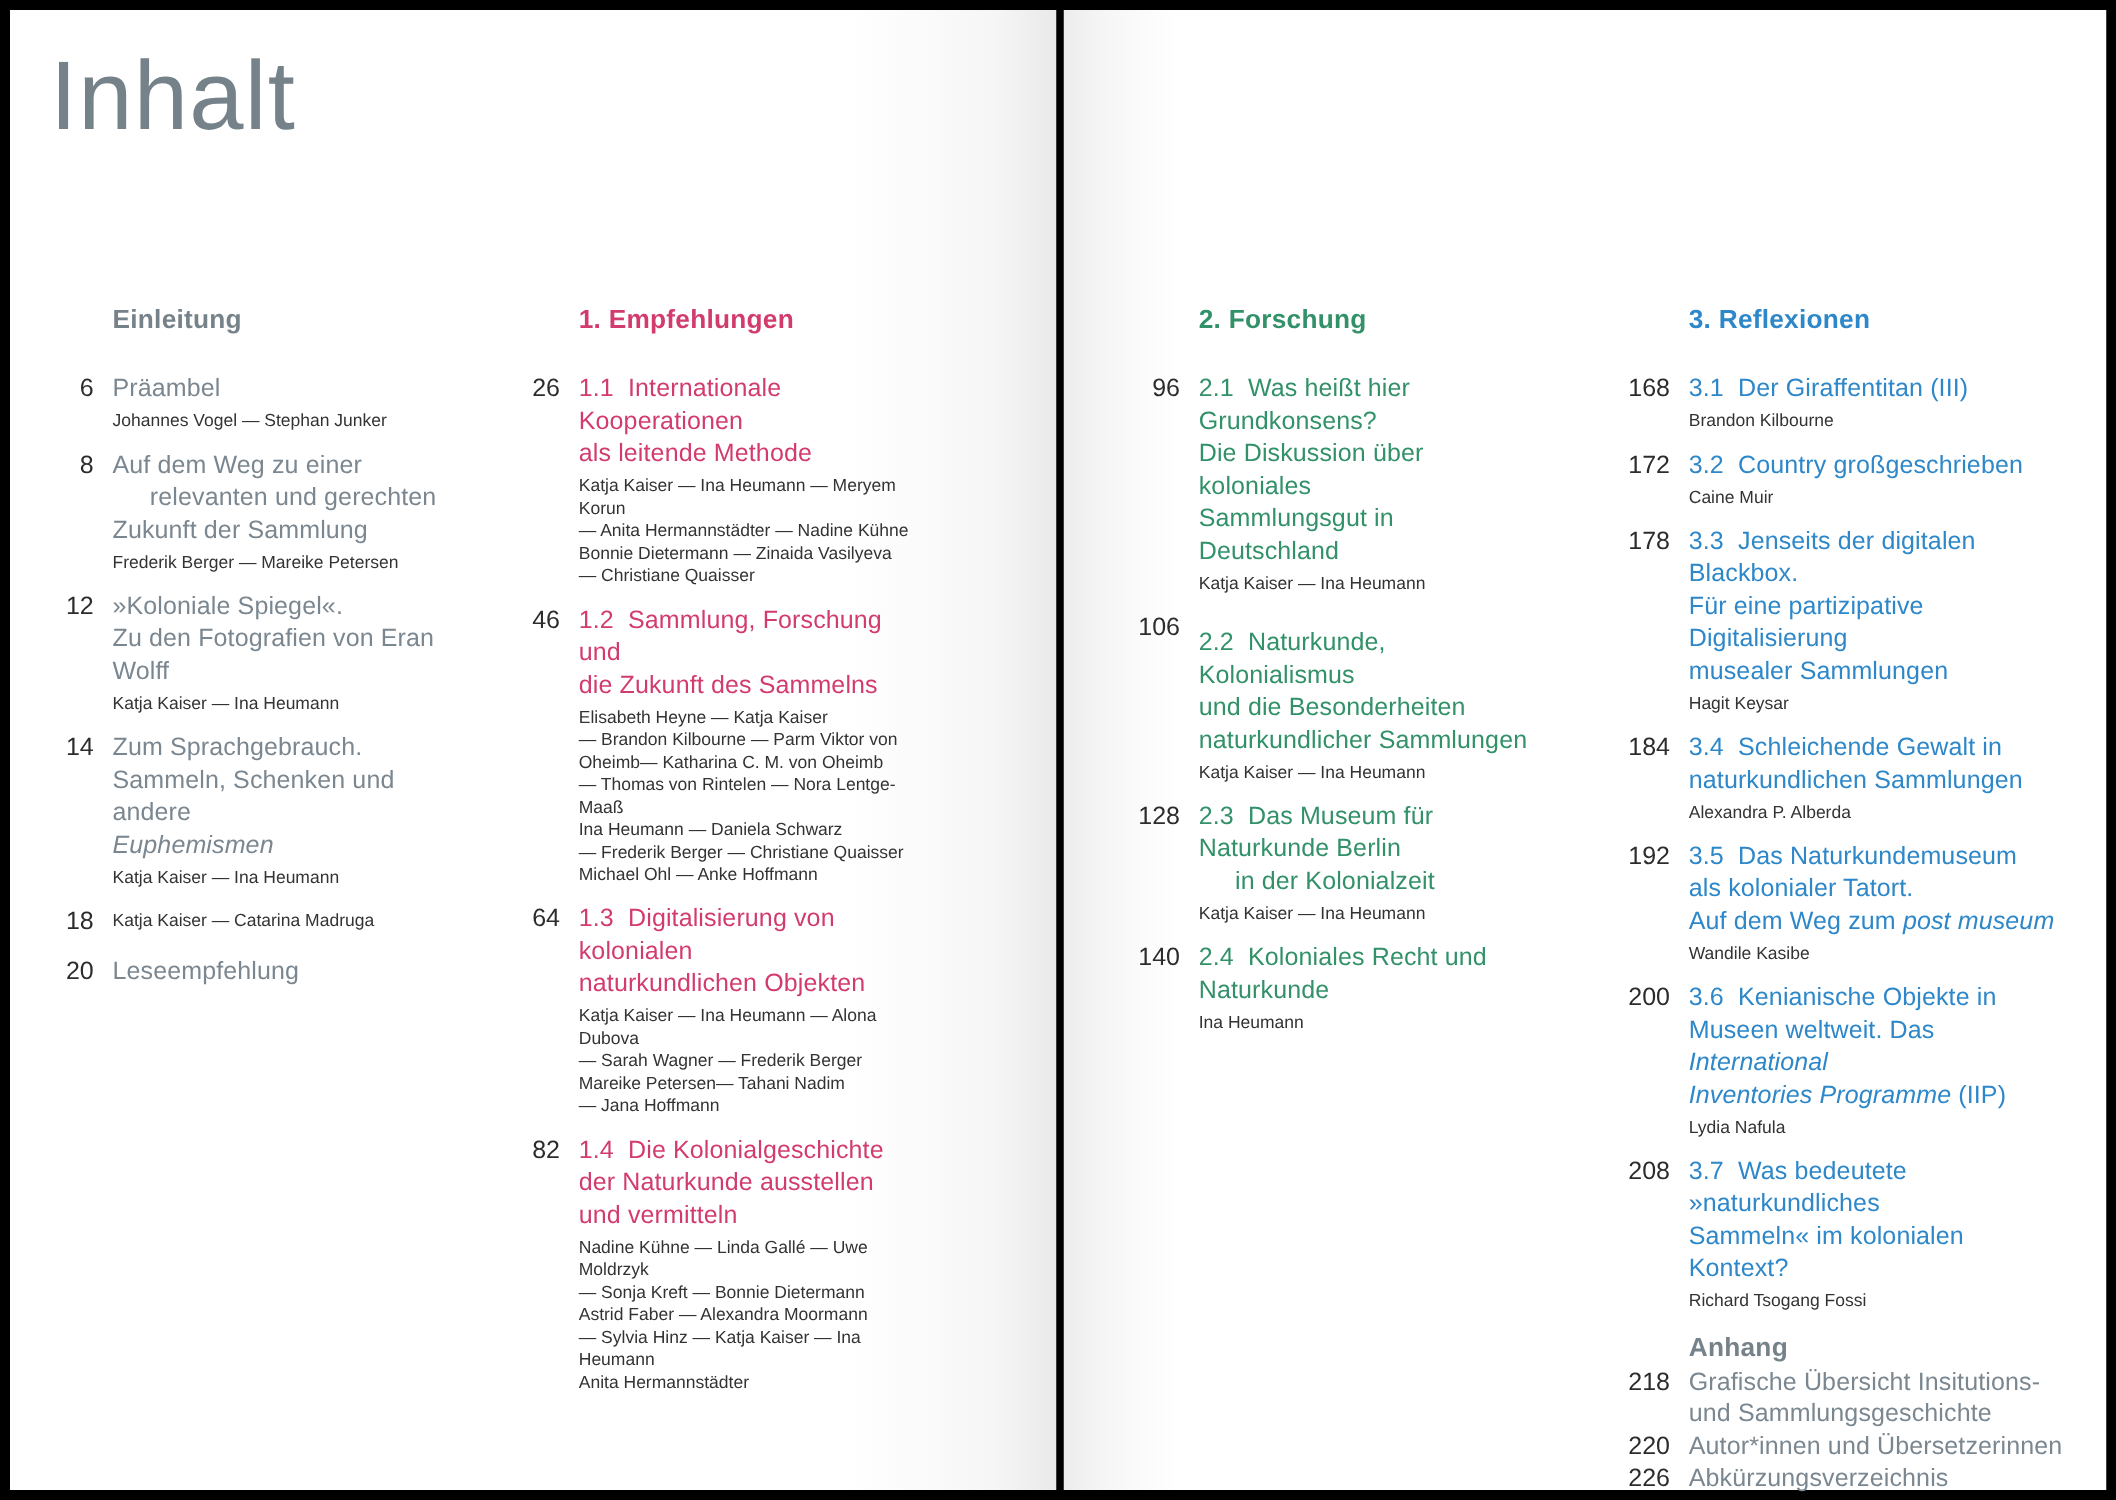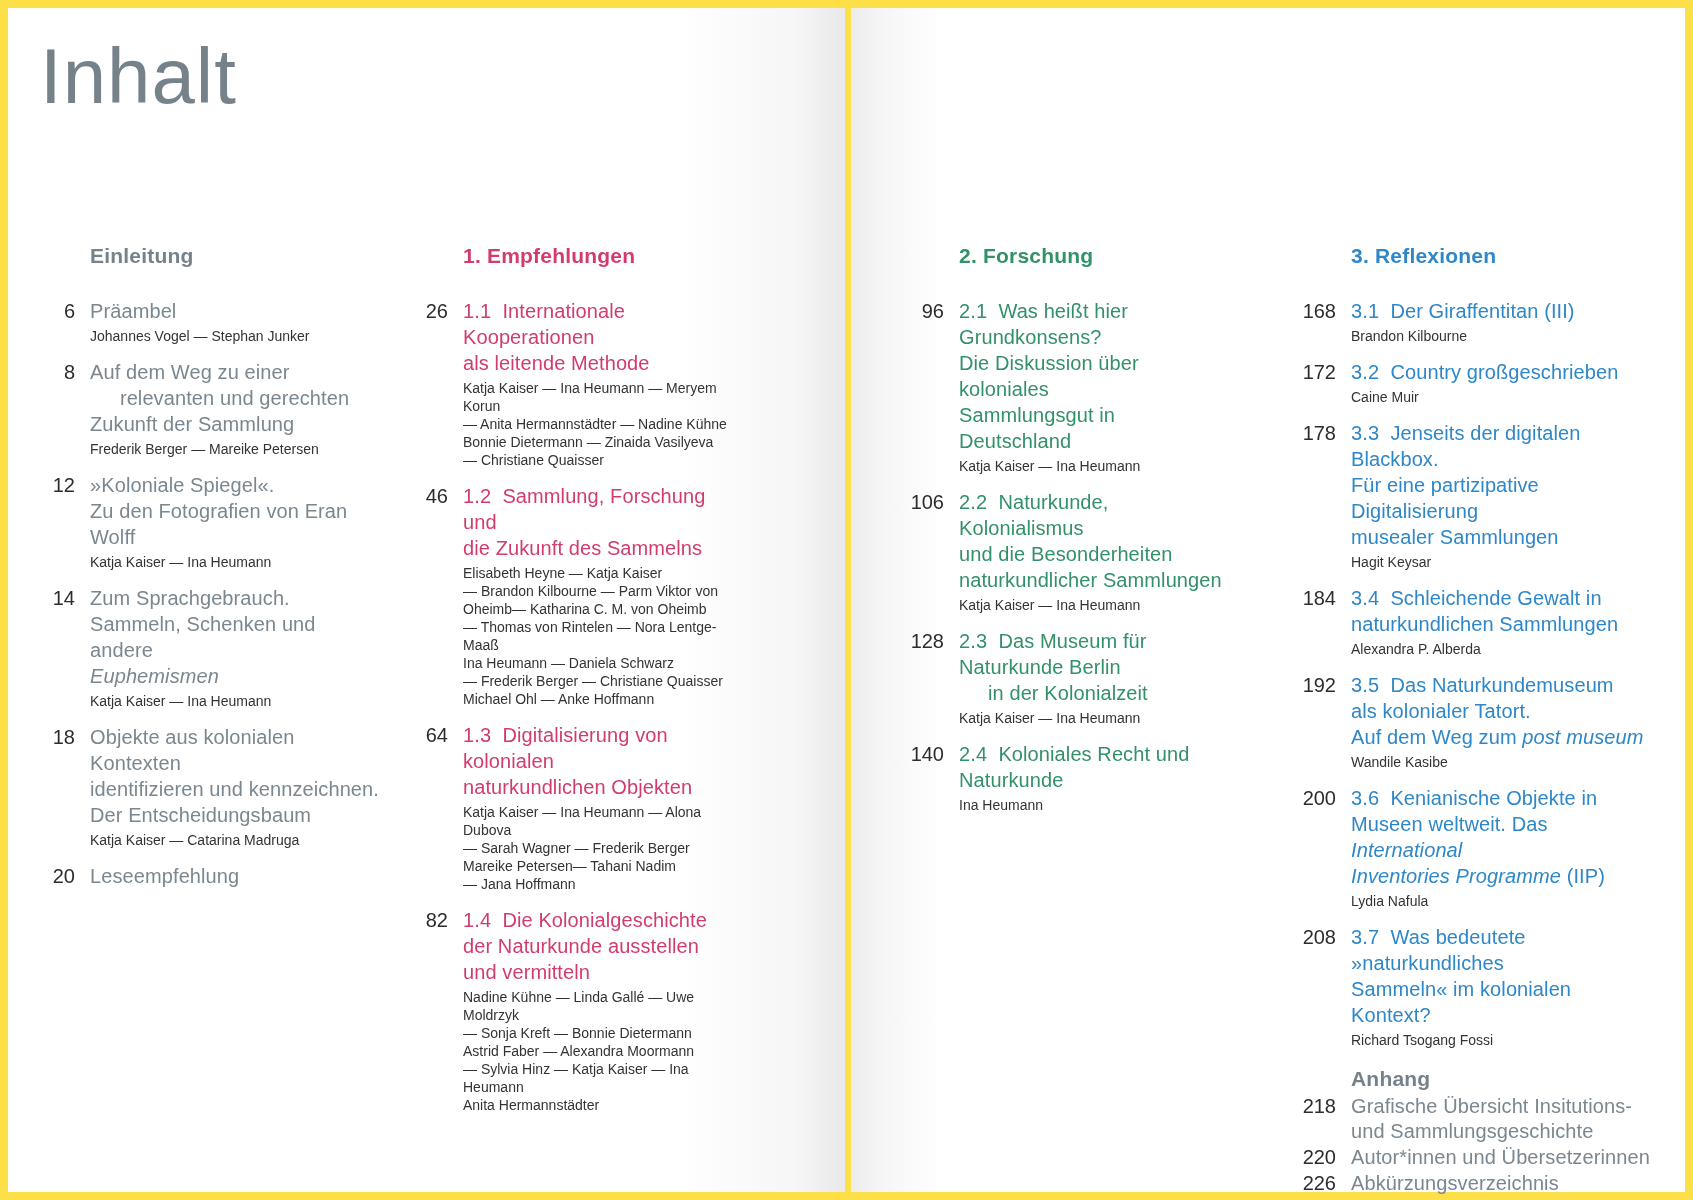--- a/index.html
+++ b/index.html
@@ -3,21 +3,21 @@
 <meta charset="utf-8">
 <style>
   * { box-sizing: border-box; margin: 0; padding: 0; }
   html, body { width: 1693px; height: 1200px; }
   body { font-family: "Liberation Sans", sans-serif; }
 
   .spread {
     position: relative;
     width: 1693px;
     height: 1200px;
-    background: #fde047;
+    background: #000000;
     overflow: hidden;
   }
   .page {
     position: absolute;
     top: 8px;
     height: 1184px;
     background: #ffffff;
   }
   .page-left {
     left: 8px; width: 837px;
@@ -136,25 +136,20 @@
               <div class="title-line" style="color: rgb(123, 135, 144); font-style: italic;">Euphemismen</div>
             </div>
             <div class="authors">
               <div class="author-line">Katja Kaiser — Ina Heumann</div>
             </div>
           </div>
         </div>
         <div class="entry">
           <div class="num">18</div>
           <div class="entry-body">
-            <div class="entry-title">
-              <div class="title-line" style="color: rgb(123, 135, 144);">Objekte aus kolonialen Kontexten</div>
-              <div class="title-line" style="color: rgb(123, 135, 144);">identifizieren und kennzeichnen.</div>
-              <div class="title-line" style="color: rgb(123, 135, 144);">Der Entscheidungsbaum</div>
-            </div>
             <div class="authors">
               <div class="author-line">Katja Kaiser — Catarina Madruga</div>
             </div>
           </div>
         </div>
         <div class="entry">
           <div class="num">20</div>
           <div class="entry-body">
             <div class="entry-title">
               <div class="title-line" style="color: rgb(123, 135, 144);">Leseempfehlung</div>
@@ -244,21 +239,21 @@
             </div>
             <div class="authors">
               <div class="author-line">Katja Kaiser — Ina Heumann</div>
             </div>
           </div>
         </div>
         <div class="entry">
           <div class="num">106</div>
           <div class="entry-body">
             <div class="entry-title">
-              <div class="title-line" style="color: rgb(50, 145, 105);">2.2  Naturkunde, Kolonialismus</div>
+              <div class="title-line" style="color: rgb(50, 145, 105); margin-top: 12px;">2.2  Naturkunde, Kolonialismus</div>
               <div class="title-line" style="color: rgb(50, 145, 105);">und die Besonderheiten</div>
               <div class="title-line" style="color: rgb(50, 145, 105);">naturkundlicher Sammlungen</div>
             </div>
             <div class="authors">
               <div class="author-line">Katja Kaiser — Ina Heumann</div>
             </div>
           </div>
         </div>
         <div class="entry">
           <div class="num">128</div>

